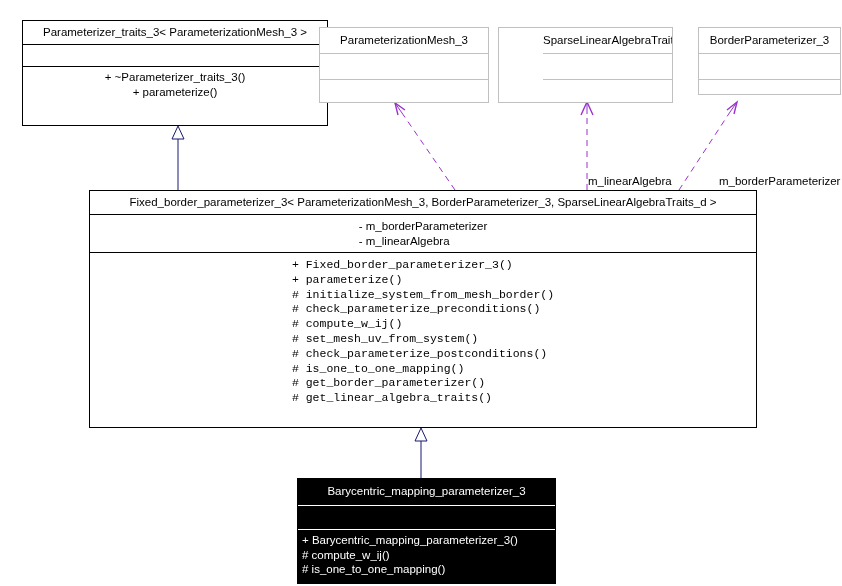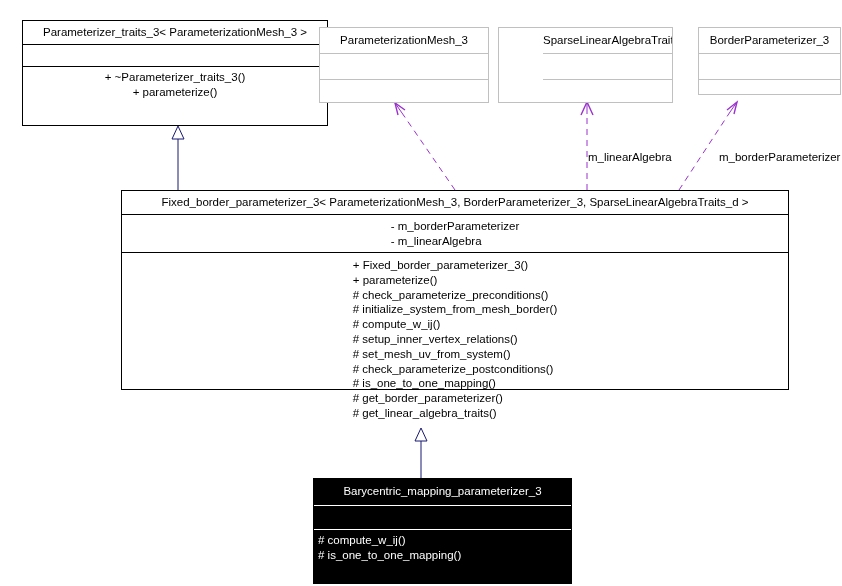--- a/index.html
+++ b/index.html
@@ -27,36 +27,36 @@
 
   
   #box-mesh   { left:319px; top:27px; width:170px; height:76px; }
   #box-sparse { left:498px; top:27px; width:175px; height:76px;padding-left:44px; }
   #box-border { left:698px; top:27px; width:143px; height:68px; }
   .tbox .title { height:25px; line-height:25px; }
   .tbox .r1 { height:25px; }
   .tbox .r2 { height:23px; border-bottom:none; }
 
   
-  #box-fixed { left:89px; top:190px; width:668px; height:200px;margin-left:32px; }
+  #box-fixed { left:89px; top:190px; width:668px; height:238px; }
   #box-fixed .title { height:23px; line-height:23px; }
   #box-fixed .attrs { height:37px; }
   #box-fixed .attrs .mblock { padding-top:4px; }
   #box-fixed .attrs .mline { line-height:14.5px; }
-  #box-fixed .meths .mblock { padding-top:5px; }
+  #box-fixed .meths .mblock { padding-top:5px;font-family:Liberation Mono, monospace; }
   #box-fixed .meths .mline { line-height:14.8px; }
 
   
-  #box-bary { left:297px; top:478px; width:259px; height:106px; background:#000; color:#fff; border-color:#000;margin-left:16px; }
+  #box-bary { left:297px; top:478px; width:259px; height:106px; background:#000; color:#fff; border-color:#000; }
   #box-bary .title { height:26px; line-height:25px; border-bottom:1px solid #fff; }
   #box-bary .empty { height:23px; border-bottom:1px solid #fff; }
   #box-bary .meths { padding:3px 0 0 4px; }
   #box-bary .mline { line-height:14.5px; }
 
-  .edge-label { position:absolute; white-space:nowrap; line-height:14px; }
+  .edge-label { position:absolute; white-space:nowrap; line-height:14px;margin-top:24px; }
   #label-linear { left:588px; top:150px; }
   #label-border { left:719px; top:150px;text-align:center; }
 
   #arrow-layer { position:absolute; left:0; top:0; width:842px; height:586px; pointer-events:none; }
 </style>
 </head>
 <body>
 
 <div class="canvas">
 
@@ -128,35 +128,35 @@
     <div class="sect attrs members">
       <div class="mblock">
         <div class="mline">- m_borderParameterizer</div>
         <div class="mline">- m_linearAlgebra</div>
       </div>
     </div>
     <div class="sect meths members">
       <div class="mblock">
         <div class="mline">+ Fixed_border_parameterizer_3()</div>
         <div class="mline">+ parameterize()</div>
+        <div class="mline"># initialize_system_from_mesh_border()</div>
         <div class="mline"># check_parameterize_preconditions()</div>
-        <div class="mline"># initialize_system_from_mesh_border()</div>
         <div class="mline"># compute_w_ij()</div>
-        <div class="mline"># setup_inner_vertex_relations()</div>
         <div class="mline"># set_mesh_uv_from_system()</div>
         <div class="mline"># check_parameterize_postconditions()</div>
         <div class="mline"># is_one_to_one_mapping()</div>
         <div class="mline"># get_border_parameterizer()</div>
         <div class="mline"># get_linear_algebra_traits()</div>
       </div>
     </div>
   </div>
 
   <div class="box" id="box-bary">
     <div class="title">Barycentric_mapping_parameterizer_3</div>
     <div class="sect empty"></div>
     <div class="sect meths">
+      <div class="mline">+ Barycentric_mapping_parameterizer_3()</div>
       <div class="mline"># compute_w_ij()</div>
       <div class="mline"># is_one_to_one_mapping()</div>
     </div>
   </div>
 
 </div>
 
 </body></html>

